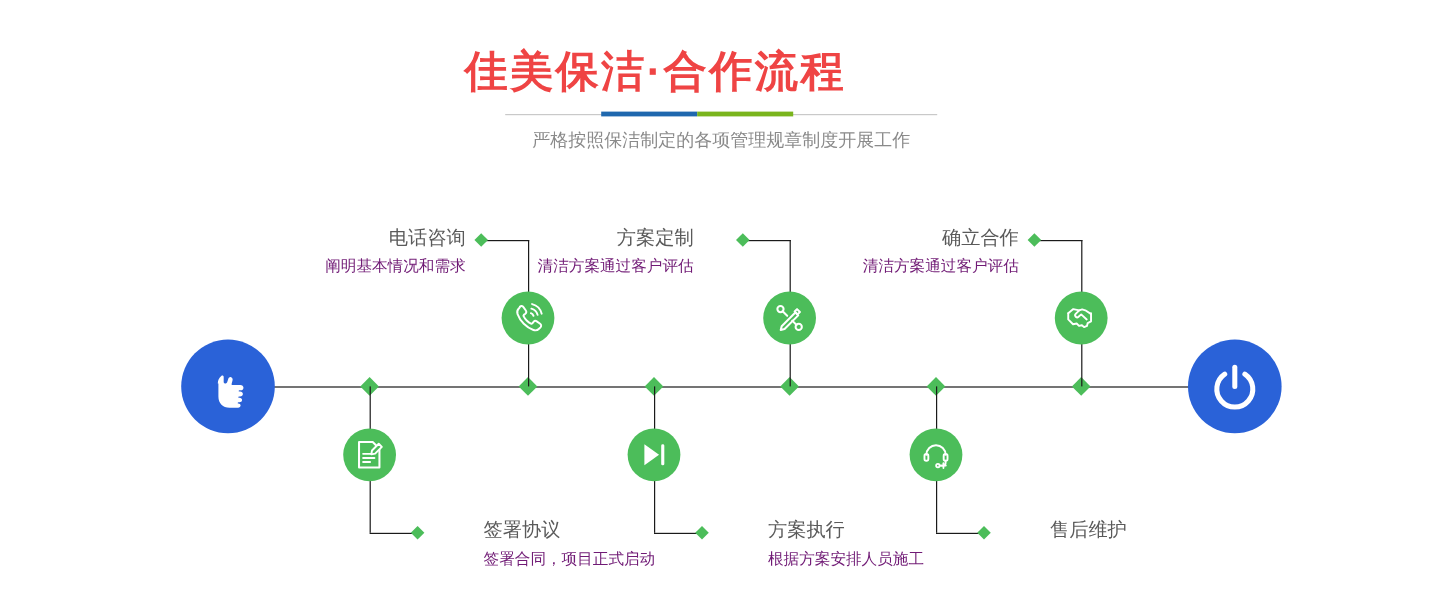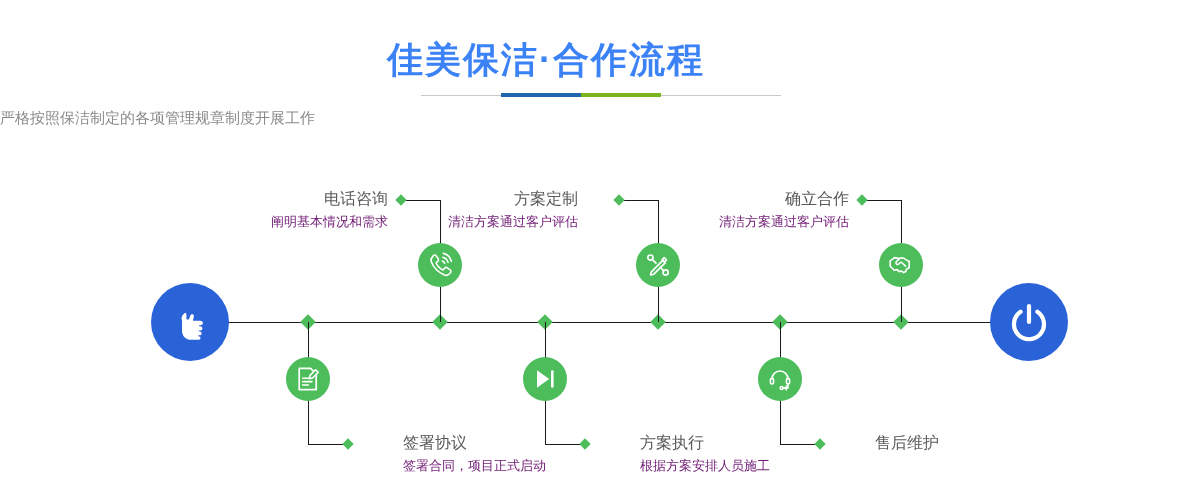--- a/index.html
+++ b/index.html
@@ -6,28 +6,28 @@
   body{
     width:1202px;height:502px;background:#ffffff;
     font-family:"Liberation Sans","DejaVu Sans",sans-serif;
     overflow:hidden;position:relative;
   }
   #stage{position:absolute;left:0;top:0;width:1202px;height:502px;}
 
   
   .title{
     position:absolute;left:0;top:38px;width:1092px;text-align:center;
-    font-size:36px;font-weight:bold;color:#3b82f6;letter-spacing:2px;
+    font-size:36px;font-weight:bold;color:#ef4444;letter-spacing:2px;
     line-height:44px;white-space:nowrap;
   }
   .rule{position:absolute;top:95px;left:421px;width:360px;height:1px;background:#c9c9c9;}
   .rule-blue{position:absolute;top:93px;left:501px;width:80px;height:4px;background:#1f68ae;}
   .rule-green{position:absolute;top:93px;left:581px;width:80px;height:4px;background:#7ab51d;}
   .subtitle{
-    position:absolute;left:0;top:107px;width:1202px;text-align:left;
+    position:absolute;left:0;top:107px;width:1202px;text-align:center;
     font-size:15px;color:#8a8a8a;line-height:22px;white-space:nowrap;
   }
 
   
   .axis{position:absolute;left:190px;top:322px;width:840px;height:1px;background:#1a1a1a;}
 
   .diamond{
     position:absolute;width:11px;height:11px;background:#4cbd5a;
     transform:translate(-50%,-50%) rotate(45deg);top:322px;
   }

